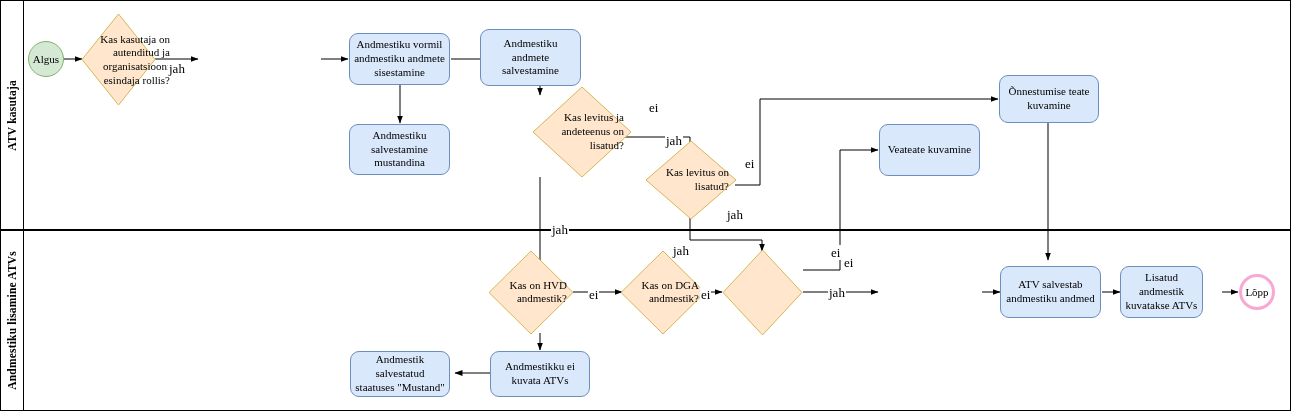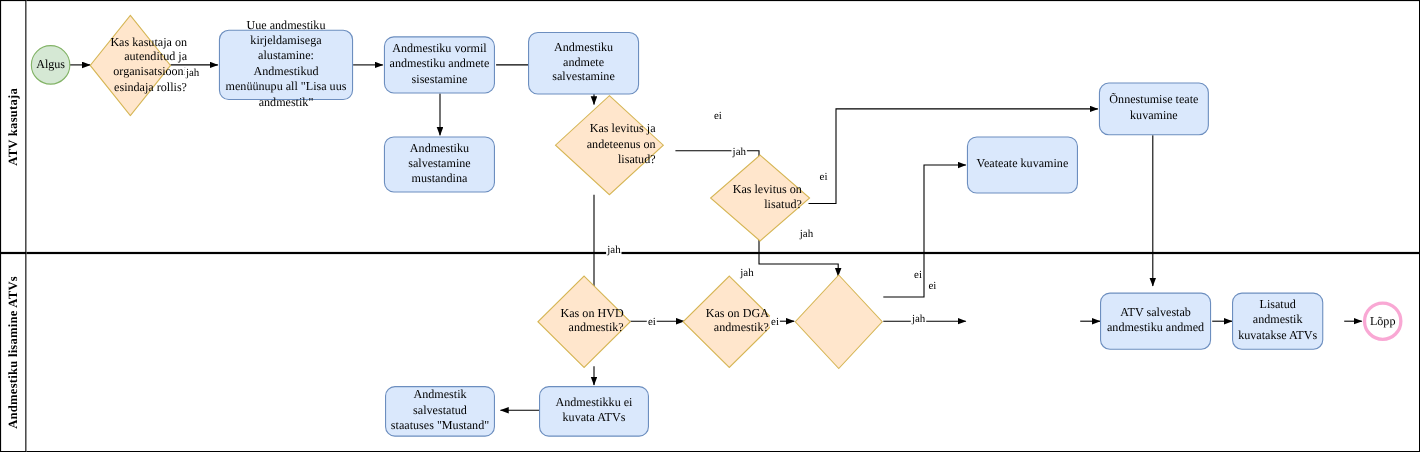--- a/index.html
+++ b/index.html
@@ -97,21 +97,21 @@
     font-size: 11px;
     line-height: 1.25;
     color: #000;
     pointer-events: none;
   }
 
   
   .edge-label {
     position: absolute;
     background: #ffffff;
-    font-size: 10px;
+    font-size: 13px;
     line-height: 1;
     color: #000;
     padding: 1px 1px;
     white-space: nowrap;
   }
 
   svg.wires {
     position: absolute;
     left: 0;
     top: 0;
@@ -189,37 +189,34 @@
     <span>Algus</span>
   </div>
 
   <div class="decision-wrap" style="left:81px; top:13px; width:75px; height:93px;">
     <svg class="decision-shape" viewBox="0 0 75 93" xmlns="http://www.w3.org/2000/svg">
       <polygon points="37.5,1 74,46.5 37.5,92 1,46.5" fill="#ffe6cc" stroke="#d6b656" stroke-width="1"></polygon>
     </svg>
     <div class="decision-label" style="width:102px; left:-13px;">Kas kasutaja on autenditud ja organisatsiooni esindaja rollis?</div>
   </div>
 
-  <div class="node process" style="left:199px; top:27px; width:122px; height:64px;">
-    <span>Uue andmestiku kirjeldamisega alustamine: Andmestikud menüünupu all "Lisa uus andmestik"</span>
-  </div>
 
   <div class="node process" style="left:349px; top:33px; width:101px; height:52px;">
     <span>Andmestiku vormil andmestiku andmete sisestamine</span>
   </div>
 
   <div class="node process" style="left:349px; top:124px; width:101px; height:51px;">
     <span>Andmestiku salvestamine mustandina</span>
   </div>
 
   <div class="node process" style="left:480px; top:29px; width:101px; height:57px;">
     <span>Andmestiku andmete salvestamine</span>
   </div>
 
-  <div class="decision-wrap" style="left:504px; top:86px; width:100px; height:92px;text-decoration:underline;">
+  <div class="decision-wrap" style="left:532px; top:86px; width:100px; height:92px;text-decoration:underline;">
     <svg class="decision-shape" viewBox="0 0 100 92" xmlns="http://www.w3.org/2000/svg">
       <polygon points="50,1 99,46 50,91 1,46" fill="#ffe6cc" stroke="#d6b656" stroke-width="1"></polygon>
     </svg>
     <div class="decision-label" style="width:84px; left:8px;">Kas levitus ja andeteenus on lisatud?</div>
   </div>
 
   <div class="decision-wrap" style="left:645px; top:140px; width:92px; height:80px;">
     <svg class="decision-shape" viewBox="0 0 92 80" xmlns="http://www.w3.org/2000/svg">
       <polygon points="46,1 91,40 46,79 1,40" fill="#ffe6cc" stroke="#d6b656" stroke-width="1"></polygon>
     </svg>

